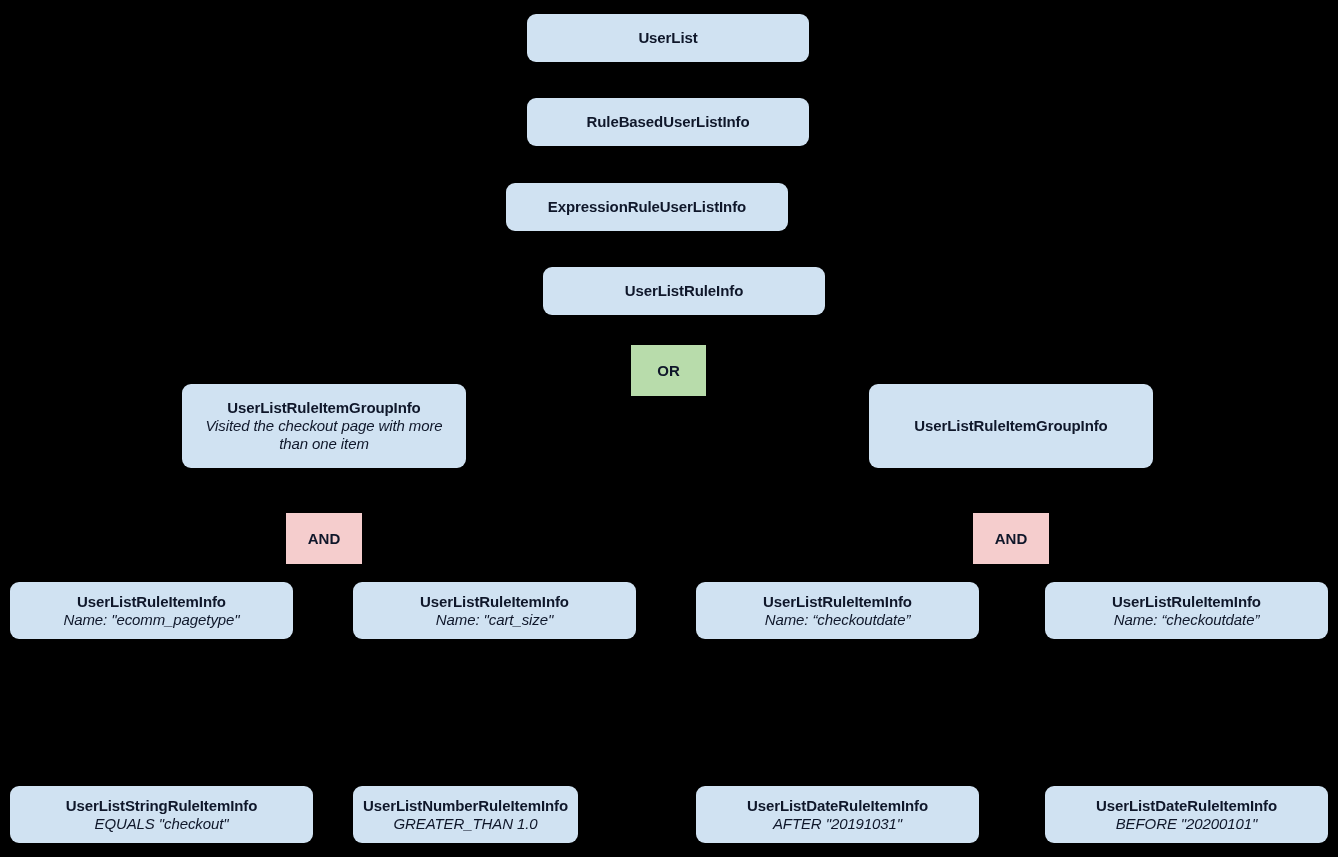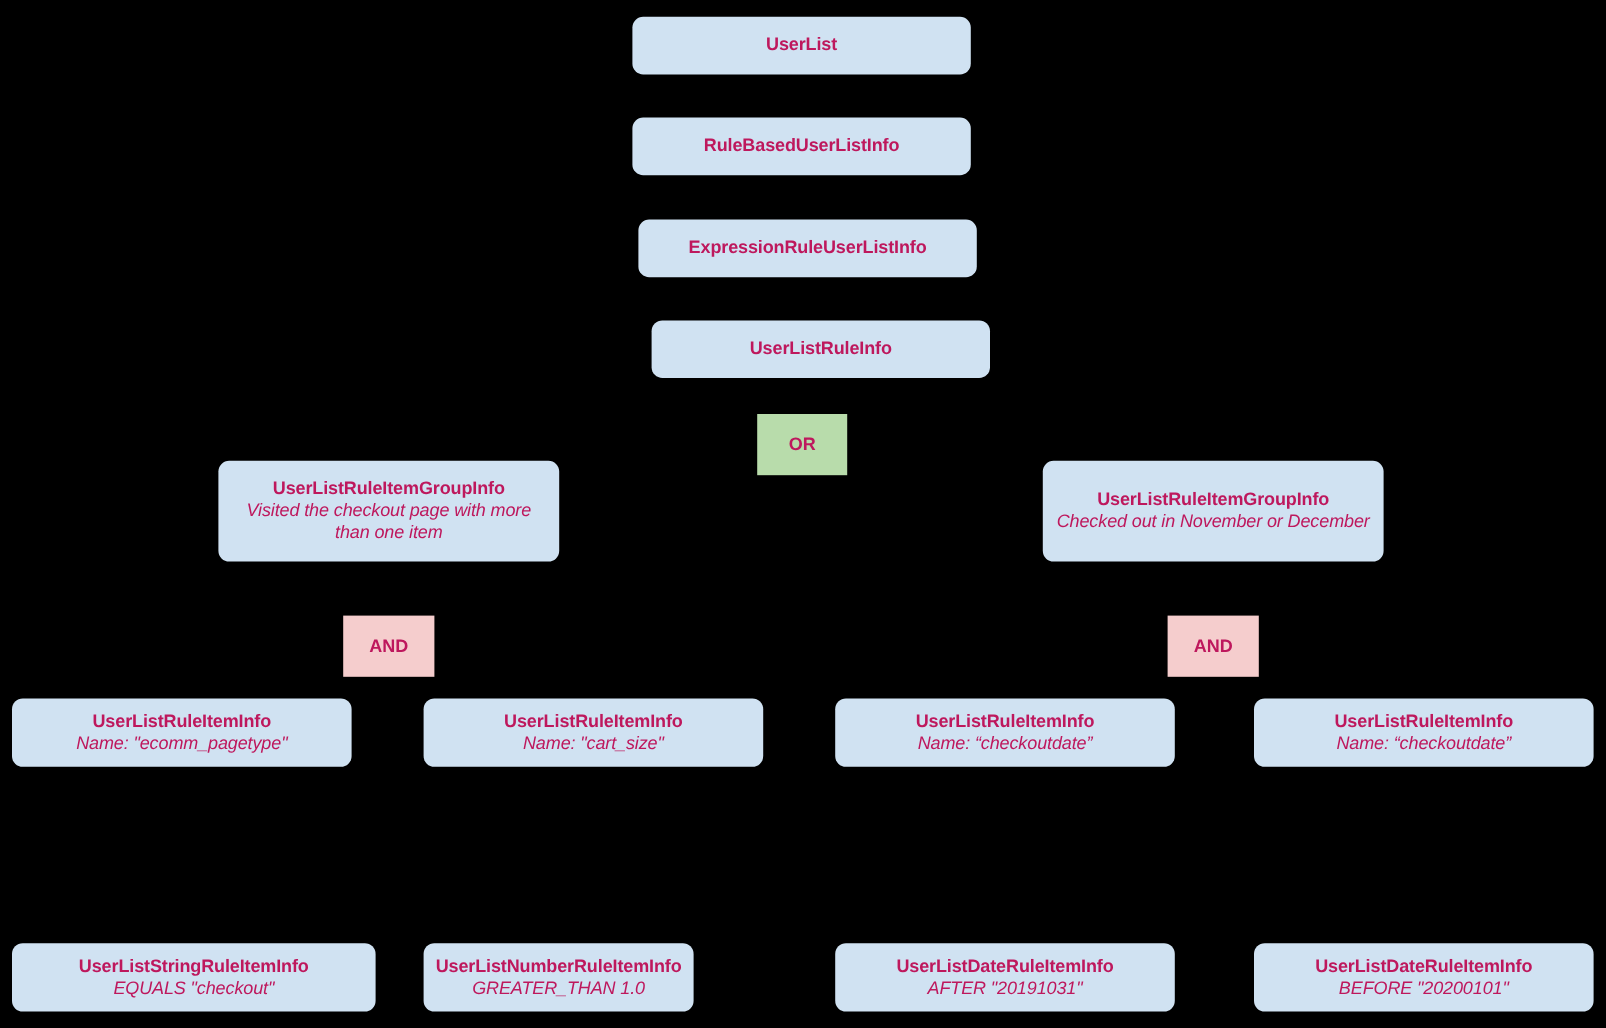--- a/index.html
+++ b/index.html
@@ -29,21 +29,21 @@
     pointer-events: none;
   }
   .node {
     position: absolute;
     box-sizing: border-box;
     display: flex;
     flex-direction: column;
     align-items: center;
     justify-content: center;
     text-align: center;
-    color: #be185d;
+    color: #0f172a;
     line-height: 1.18;
     overflow: hidden;
   }
   .node.entity {
     background: #d0e2f2;
     border-radius: 9px;
     padding: 2px 8px;
   }
   .node.op {
     border-radius: 0;
@@ -118,40 +118,39 @@
   </svg>
 
   <div class="node entity" style="left:527px; top:14px; width:282px; height:48px;">
     <div class="title">UserList</div>
   </div>
 
   <div class="node entity" style="left:527px; top:98px; width:282px; height:48px;justify-content:center;">
     <div class="title">RuleBasedUserListInfo</div>
   </div>
 
-  <div class="node entity" style="left:532px; top:183px; width:282px; height:48px;">
+  <div class="node entity" style="left:506px; top:183px; width:282px; height:48px;">
     <div class="title">ExpressionRuleUserListInfo</div>
   </div>
 
   <div class="node entity" style="left:527px; top:267px; width:282px; height:48px;margin-left:16px;">
     <div class="title">UserListRuleInfo</div>
   </div>
 
   <div class="node op or" style="left:631px; top:345px; width:75px; height:51px;">
     <div class="op-label">OR</div>
   </div>
 
   <div class="node entity" style="left:182px; top:384px; width:284px; height:84px;">
     <div class="title">UserListRuleItemGroupInfo</div>
     <div class="subtitle">Visited the checkout page with more than one item</div>
   </div>
 
   <div class="node entity" style="left:869px; top:384px; width:284px; height:84px;">
     <div class="title">UserListRuleItemGroupInfo</div>
-    <div class="subtitle">Checked out in November or December</div>
   </div>
 
   <div class="node op and" style="left:286px; top:513px; width:76px; height:51px;">
     <div class="op-label">AND</div>
   </div>
 
   <div class="node op and" style="left:973px; top:513px; width:76px; height:51px;">
     <div class="op-label">AND</div>
   </div>
 

